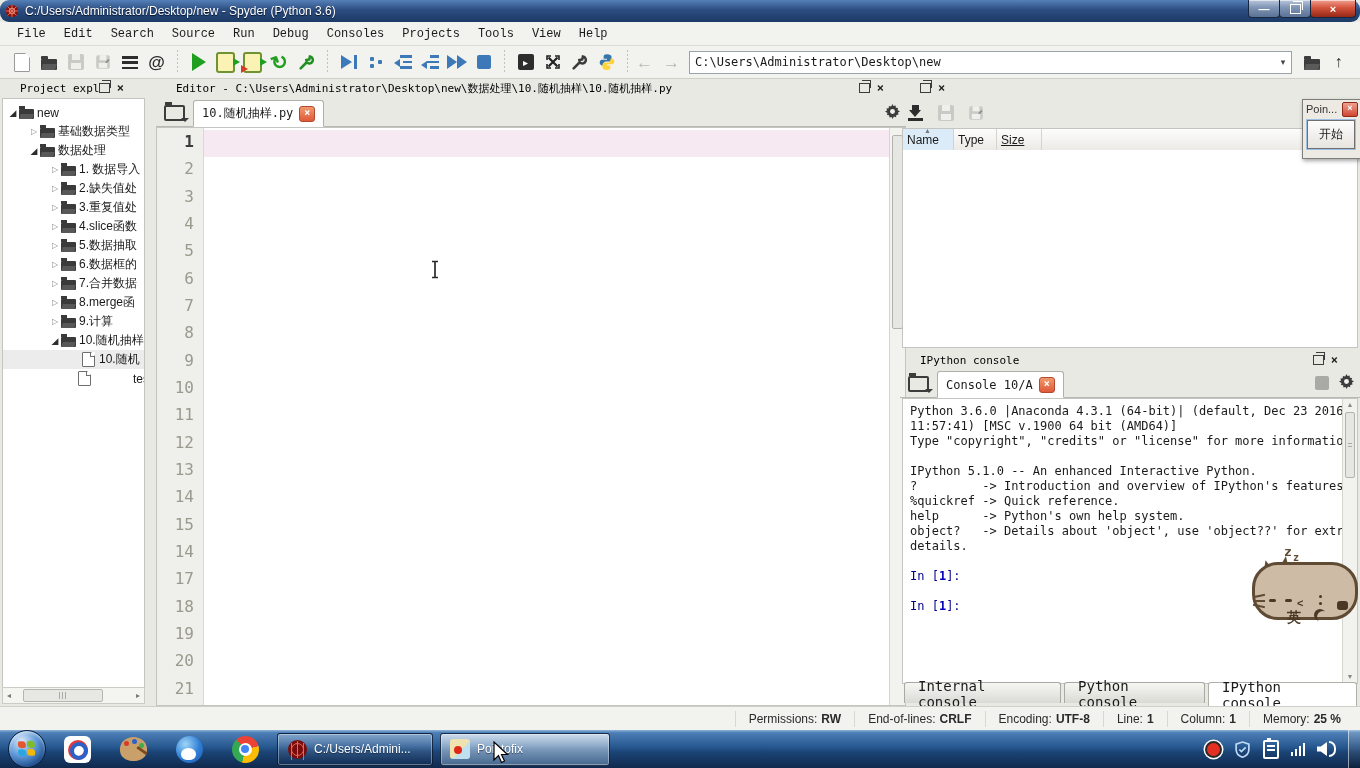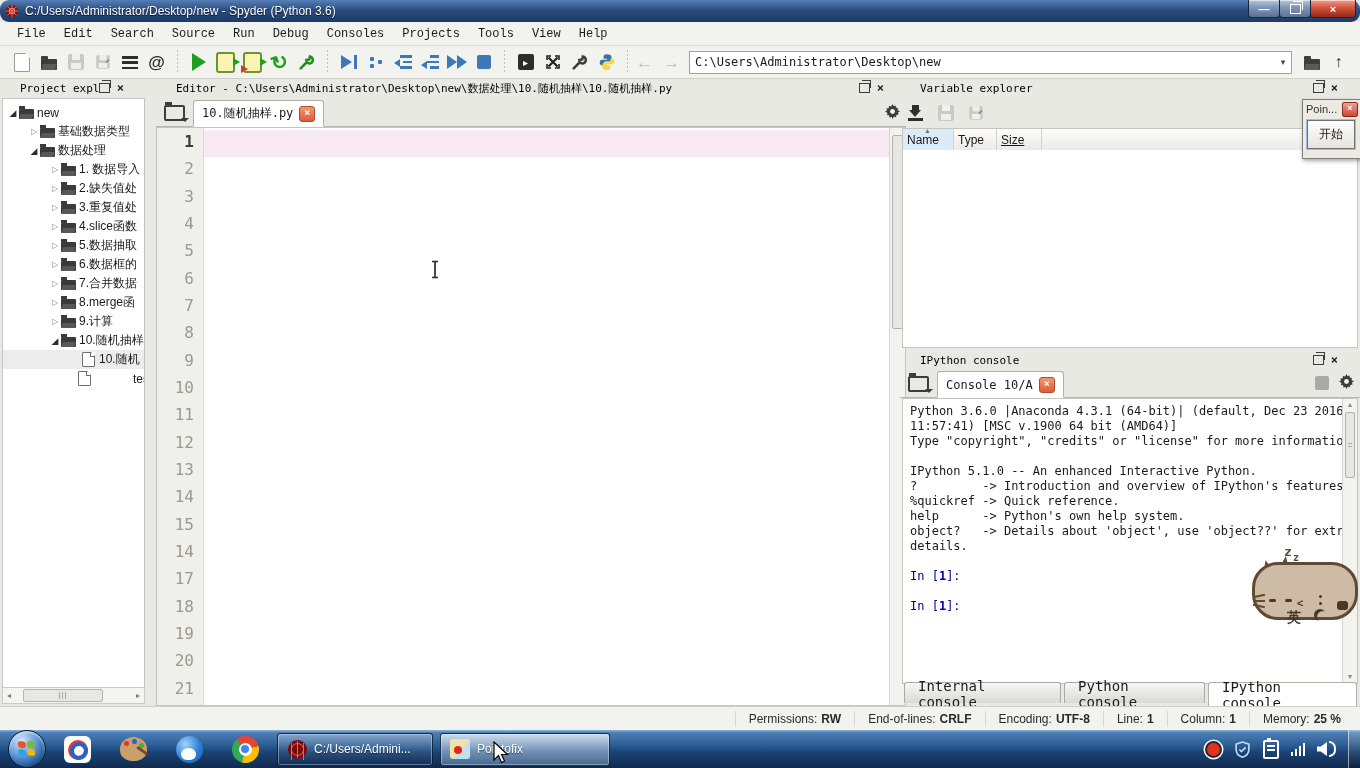--- a/index.html
+++ b/index.html
@@ -557,21 +557,20 @@
         </svg>
     </span>
     <div class="ed-vscroll">
       <div class="ed-vthumb"></div>
     </div>
   </div>
 </div>
 
 <div class="vepanel">
   <div class="phdr">
-    <span class="ph-title">Variable explorer</span>
     <span class="ph-float"></span>
     <span class="ph-close">×</span>
   </div>
   <div class="ve-toolbar">
     <span class="i-import">
         <i class="sh"></i>
         <i class="tr"></i>
         <i class="ba"></i>
       </span>
     <span class="i-floppy"></span>

